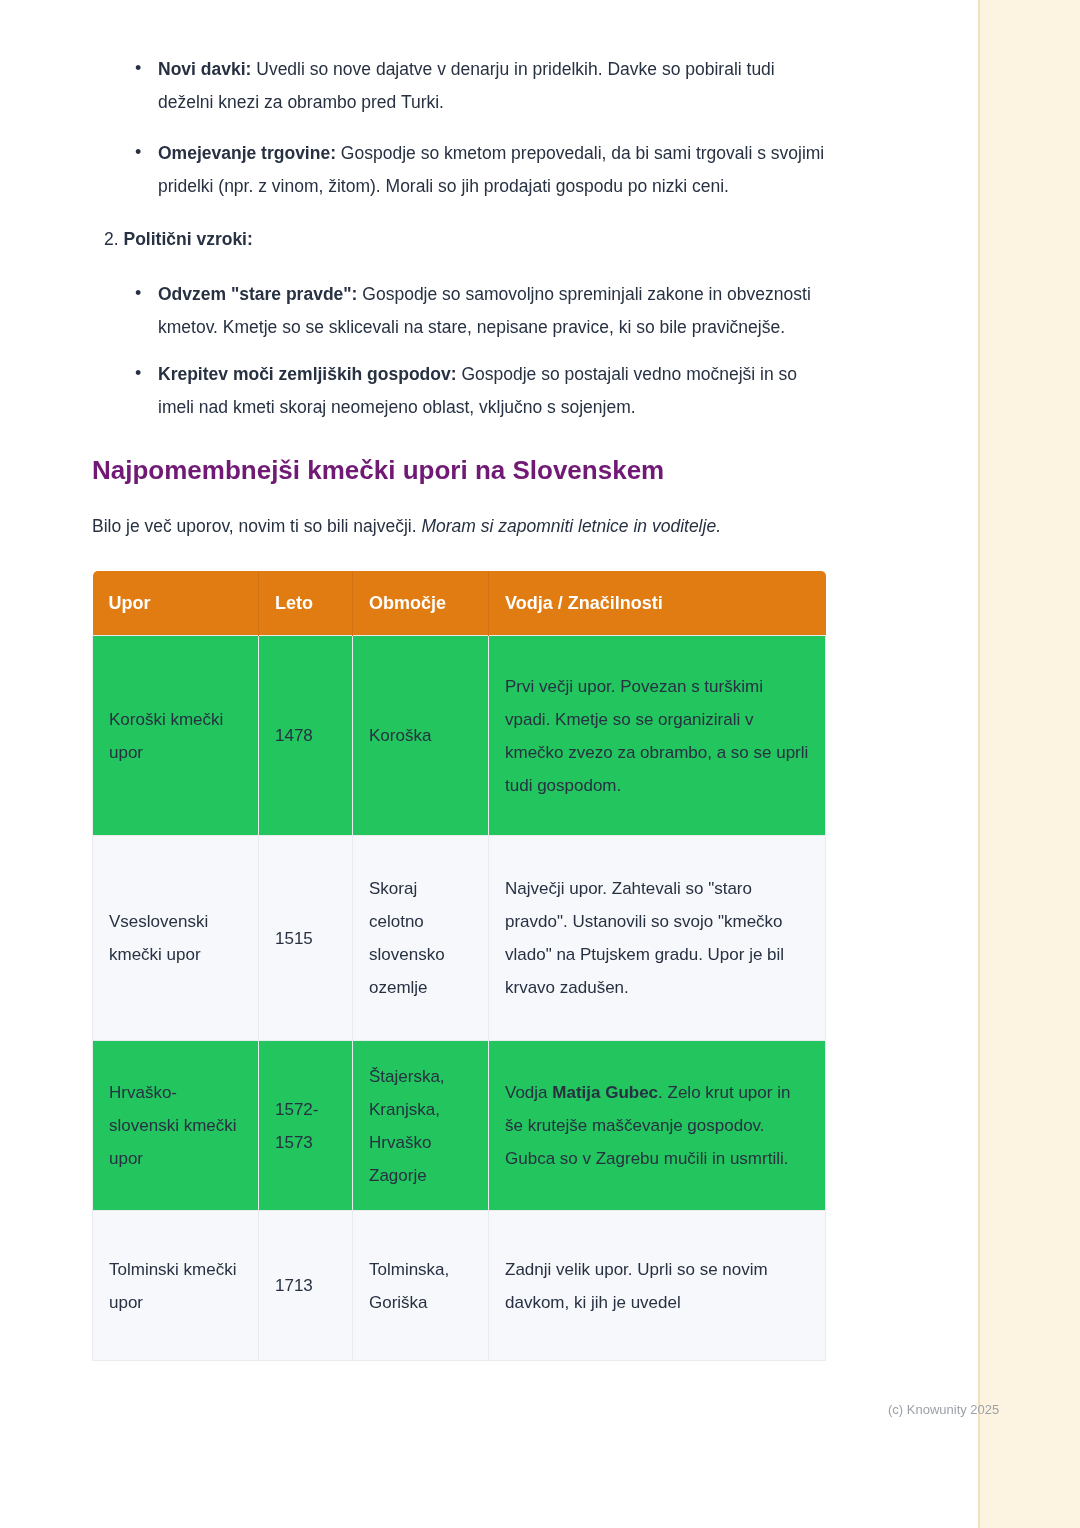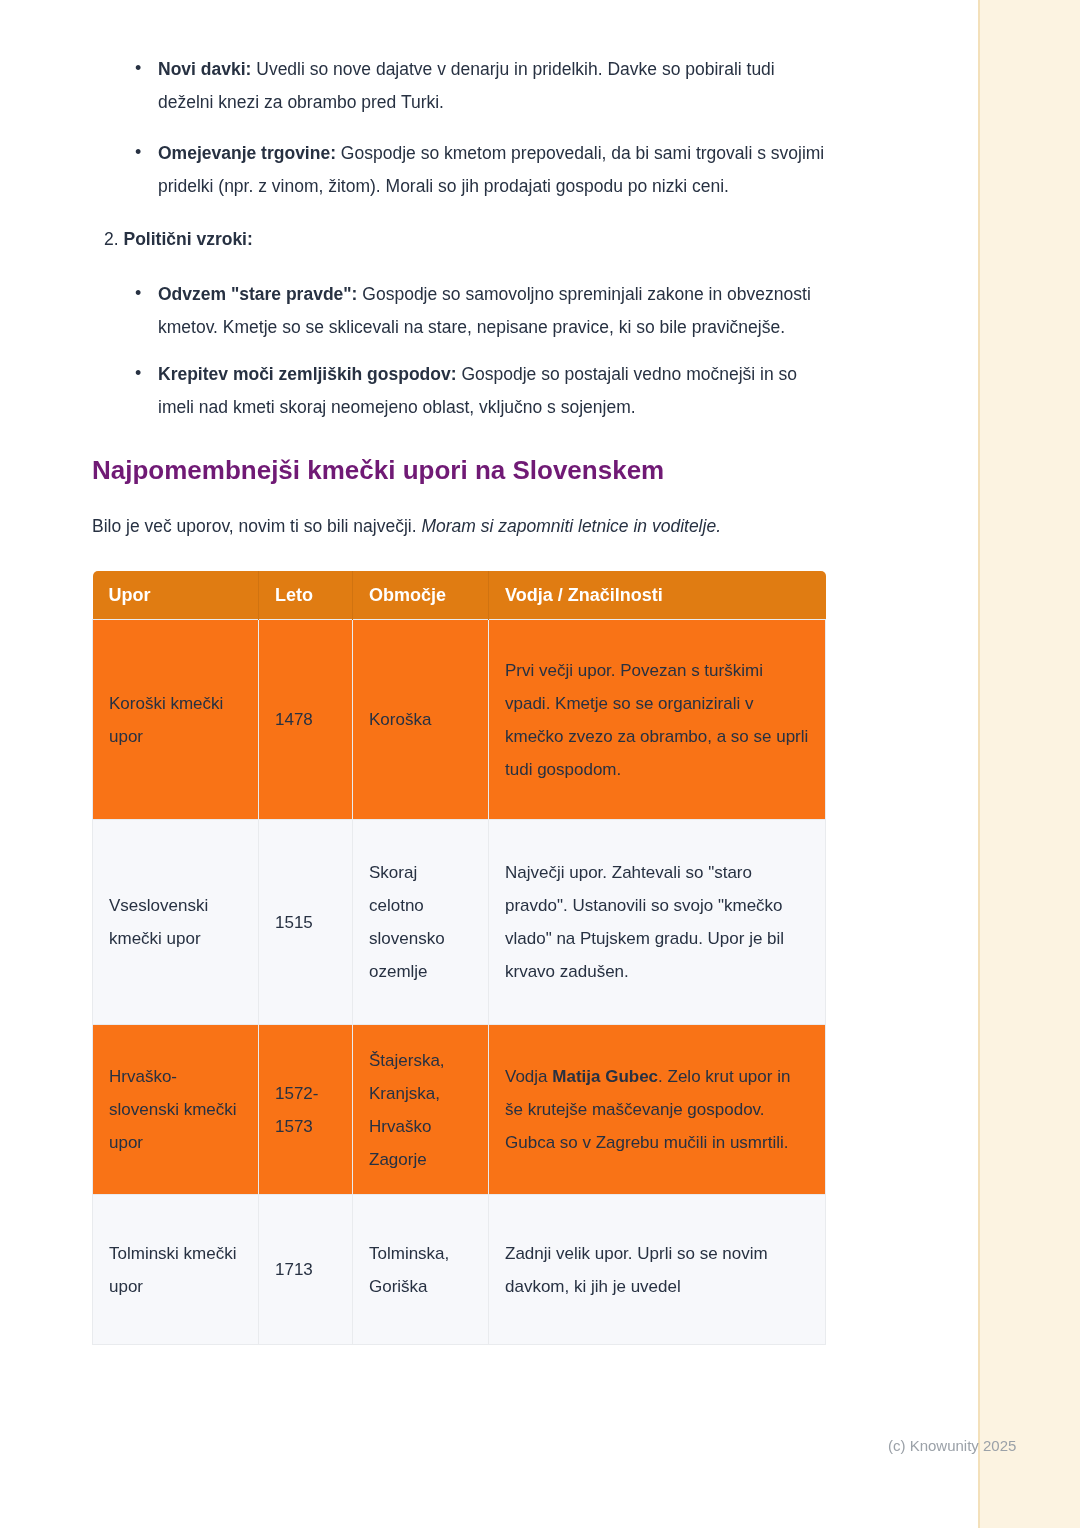--- a/index.html
+++ b/index.html
@@ -12,22 +12,22 @@
     overflow: hidden;
   }
   .stripe {
     position: absolute; top: 0; right: 0;
     width: 100px; height: 1528px;
     background: #fcf3e1;
     border-left: 2px solid #f3e0ba;
     z-index: 1;
   }
   .watermark {
-    position: absolute; top: 1437px; left: 888px;
-    font-size: 15px; color: #9ba1a8;
+    position: absolute; top: 1402px; left: 888px;
+    font-size: 13px; color: #9ba1a8;
     z-index: 2; white-space: nowrap;
   }
   .content {
     position: absolute; left: 92px; top: 0;
     width: 733px; padding-top: 53px;
     z-index: 0;
   }
   .bullets { list-style: none; margin: 0; padding: 0; }
   .bullet-item {
     position: relative; padding-left: 66px;
@@ -59,32 +59,32 @@
     border-collapse: collapse; table-layout: fixed;
     width: 733px;
   }
   col.c1 { width: 166px; }
   col.c2 { width: 94px; }
   col.c3 { width: 136px; }
   col.c4 { width: 337px; }
   thead th {
     background: #e07c12; color: #ffffff;
     font-size: 18px; font-weight: 700; text-align: left;
-    padding: 0 16px; height: 48px; vertical-align: middle;
+    padding: 0 16px; height: 64px; vertical-align: middle;
     border-right: 1px solid rgba(0,0,0,0.07);
   }
   thead th:last-child { border-right: none; }
   thead th:first-child { border-top-left-radius: 5px; }
   thead th:last-child { border-top-right-radius: 5px; }
   tbody td {
     border: 1px solid #e9ebee;
     padding: 14px 16px;
     font-size: 17px; line-height: 33px;
     vertical-align: middle;
-    background: #f97316;
+    background: #22c55e;
   }
   tbody tr:nth-child(even) td { background: #f7f8fb; }
   tr.r1 { height: 200px; }
   tr.r2 { height: 205px; }
   tr.r3 { height: 170px; }
   tr.r4 { height: 150px; }
 </style>
 </head>
 <body>
 

